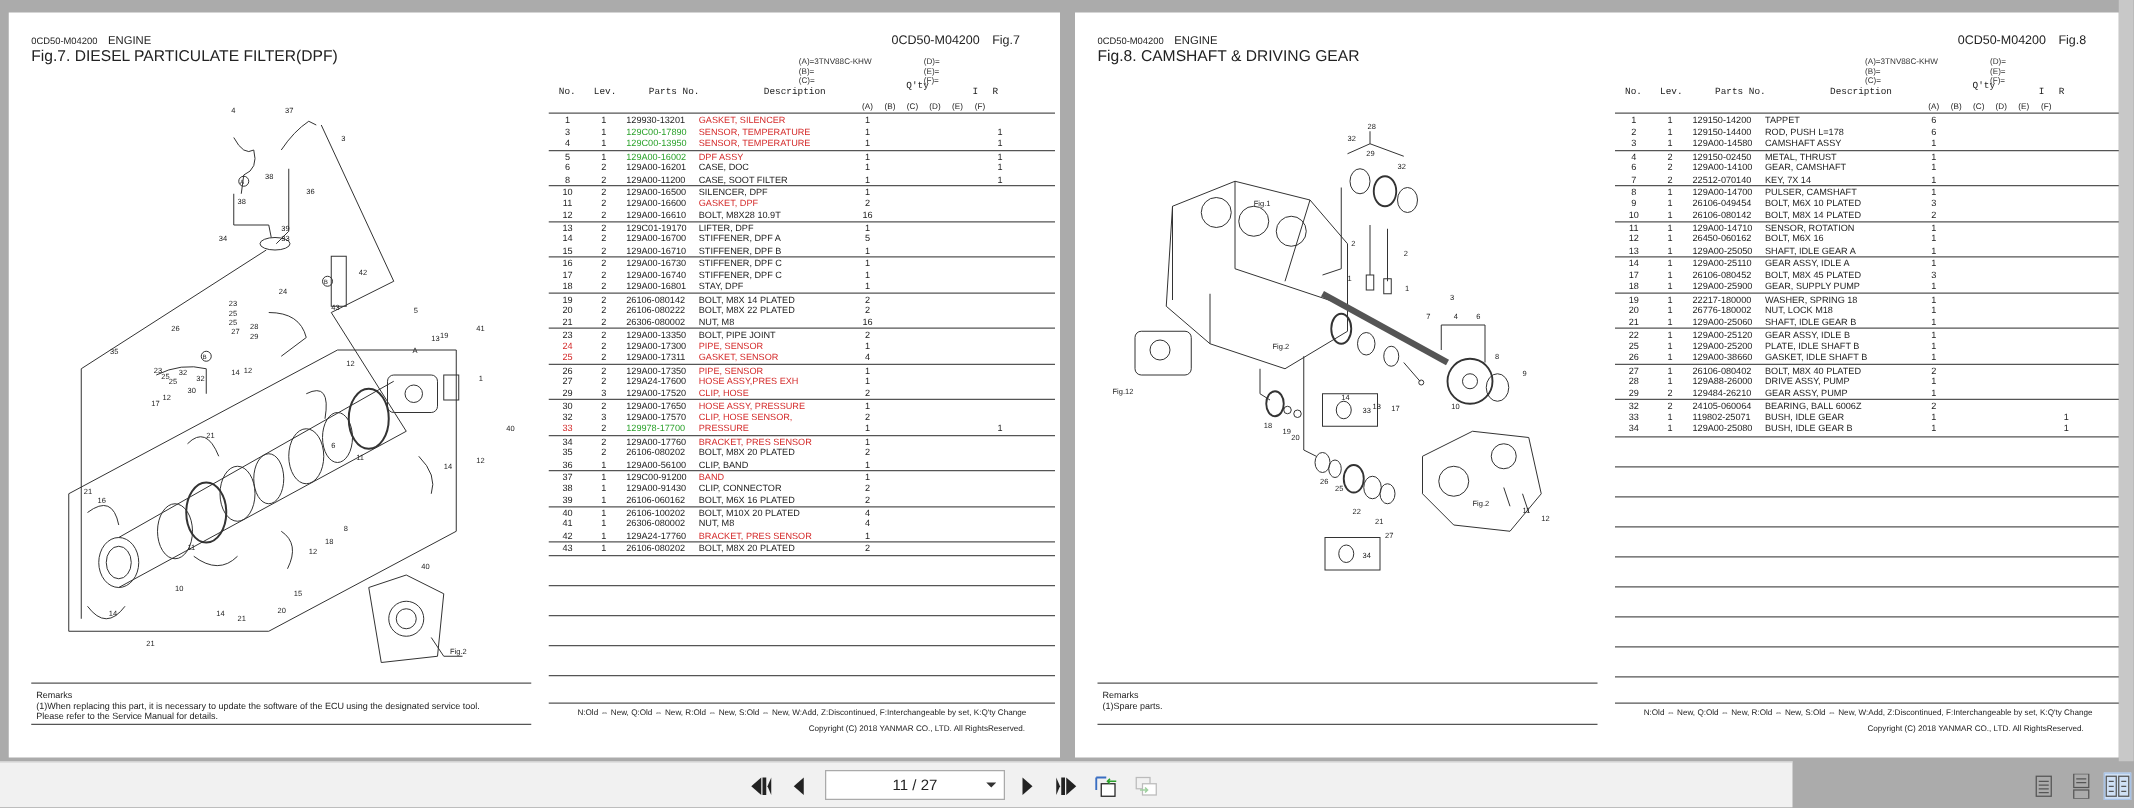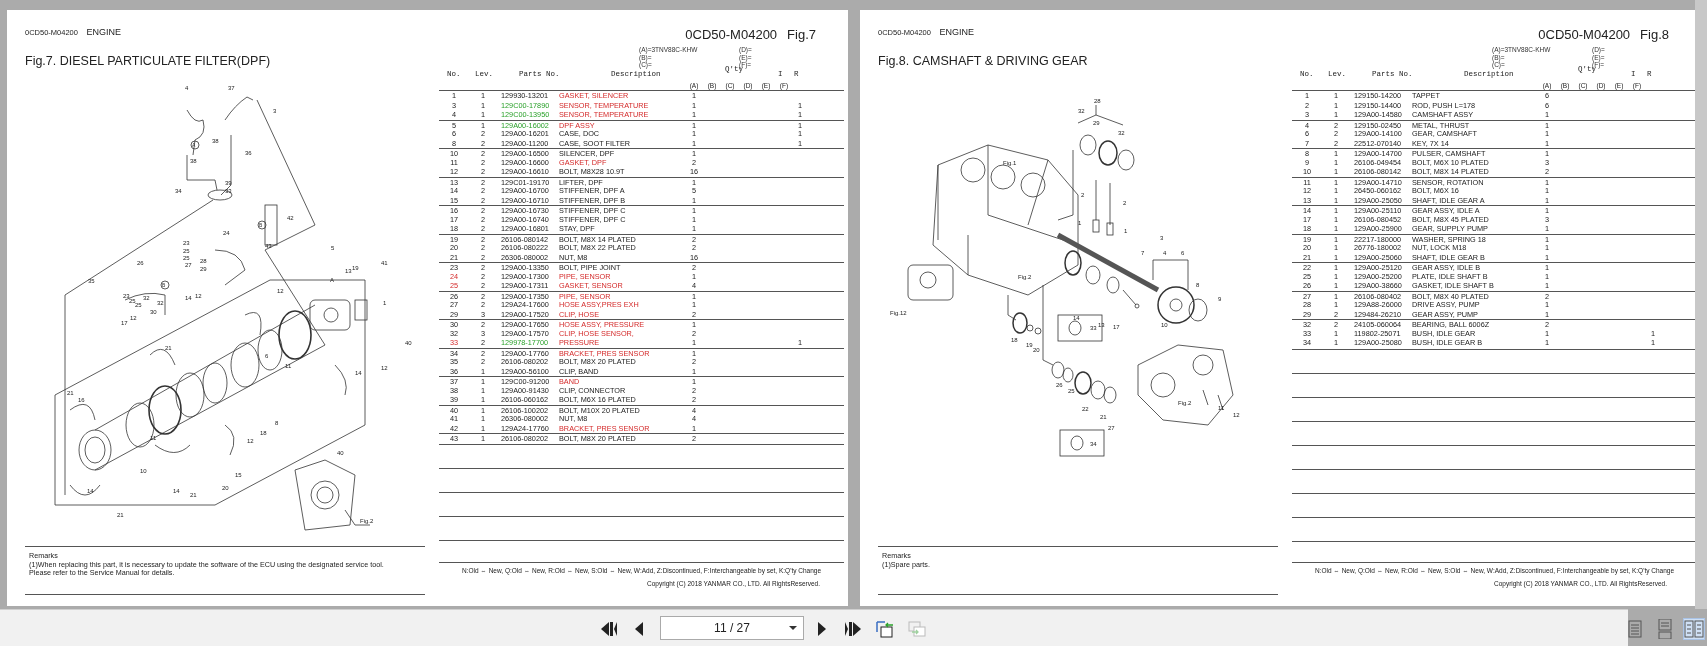--- a/index.html
+++ b/index.html
@@ -7,27 +7,27 @@
   body { background: #ababab; font-family: "Liberation Sans", sans-serif; color: #222; position: relative; }
 
   .viewer { position: absolute; left: 0; top: 0; width: 1707px; height: 609px; background: #ababab; }
   .page { position: absolute; top: 10px; height: 596px; background: #fff; }
   .page.left { left: 7px; width: 841px; }
   .page.right { left: 860px; width: 835px; }
   .scrollbar { position: absolute; right: 0; top: 0; width: 12px; height: 609px; background: #c8c8c8; }
 
   .hdr-code { position: absolute; top: 17px; left: 18px; font-size: 9px; }
   .hdr-code .code { font-size: 7.5px; margin-right: 6px; }
-  .fig-title { position: absolute; top: 44px; left: 18px; font-size: 12.5px; }
+  .fig-title { position: absolute; top: 28px; left: 18px; font-size: 12.5px; }
 
   .diagram { position: absolute; left: 18px; top: 55px; width: 410px; height: 480px; }
 
   .tbl-area { position: absolute; top: 14px; left: 432px; width: 405px; }
   .right .tbl-area { left: 432px; }
-  .tbl-meta-code { position: absolute; top: 3px; right: 28px; font-size: 13px; }
+  .tbl-meta-code { position: absolute; top: 3px; right: 28px; font-size: 10px; }
   .tbl-meta-code span + span { margin-left: 10px; }
   .models { position: absolute; top: 22px; left: 200px; font-size: 6.5px; line-height: 7.5px; color: #333; }
   .models-right { position: absolute; top: 22px; left: 300px; font-size: 6.5px; line-height: 7.5px; color: #333; }
 
   .thead { position: absolute; top: 46px; left: 0; width: 405px; height: 22px; font-size: 7.5px; font-family: Liberation Mono, monospace; }
   .thead span { position: absolute; }
   .subhead { position: absolute; top: 58px; font-size: 6.5px; }
   .subhead span { display: inline-block; width: 18px; text-align: center; }
 
   .rows { position: absolute; top: 66px; left: 0; width: 405px; border-top: 1px solid #555; }
@@ -39,26 +39,26 @@
   .c-pn { left: 62px; }
   .c-desc { left: 120px; }
   .c-qa { left: 248px; width: 14px; text-align: center; }
   .c-r { left: 355px; width: 12px; text-align: center; }
   .red { color: #d42a2a; }
   .green { color: #2aa12a; }
 
   .empty-lines { position: absolute; left: 0; width: 405px; }
   .empty-lines div { height: 24px; border-bottom: 1px solid #555; }
 
-  .remarks { position: absolute; left: 18px; top: 536px; width: 400px; border-top: 1px solid #555; border-bottom: 1px solid #555; padding: 5px 4px 2px; font-size: 7.2px; line-height: 8.5px; height: 49px; }
+  .remarks { position: absolute; left: 18px; top: 536px; width: 400px; border-top: 1px solid #555; border-bottom: 1px solid #555; padding: 5px 4px 2px; font-size: 7.2px; line-height: 8.5px; height: 34px; }
 
   .legend { position: absolute; left: 432px; top: 552px; width: 405px; border-top: 1px solid #555; padding-top: 4px; font-size: 6.5px; text-align: center; }
   .copyright { position: absolute; right: 28px; top: 570px; font-size: 6.5px; }
 
-  .toolbar { position: absolute; left: 0; top: 609px; width: 1628px; height: 37px; background: #f1f1f1; border-top: 1px solid #d0d0d0; }
+  .toolbar { position: absolute; left: 0; top: 609px; width: 1434px; height: 37px; background: #f1f1f1; border-top: 1px solid #d0d0d0; }
   .tb-btn { position: absolute; top: 8px; width: 22px; height: 22px; display: flex; align-items: center; justify-content: center; cursor: pointer; }
   .page-box { position: absolute; left: 660px; top: 6px; width: 144px; height: 24px; background: #fff; border: 1px solid #aaa; font-size: 12px; line-height: 22px; text-align: center; }
   .page-box .dd { position: absolute; right: 6px; top: 9px; width: 0; height: 0; border-left: 4px solid transparent; border-right: 4px solid transparent; border-top: 4px solid #333; }
   .view-btn.active { background: #cfe0f5; border: 1px solid #a9c3e6; }
   svg { display: block; }
 </style>
 </head>
 <body>
 
 <div class="viewer">

